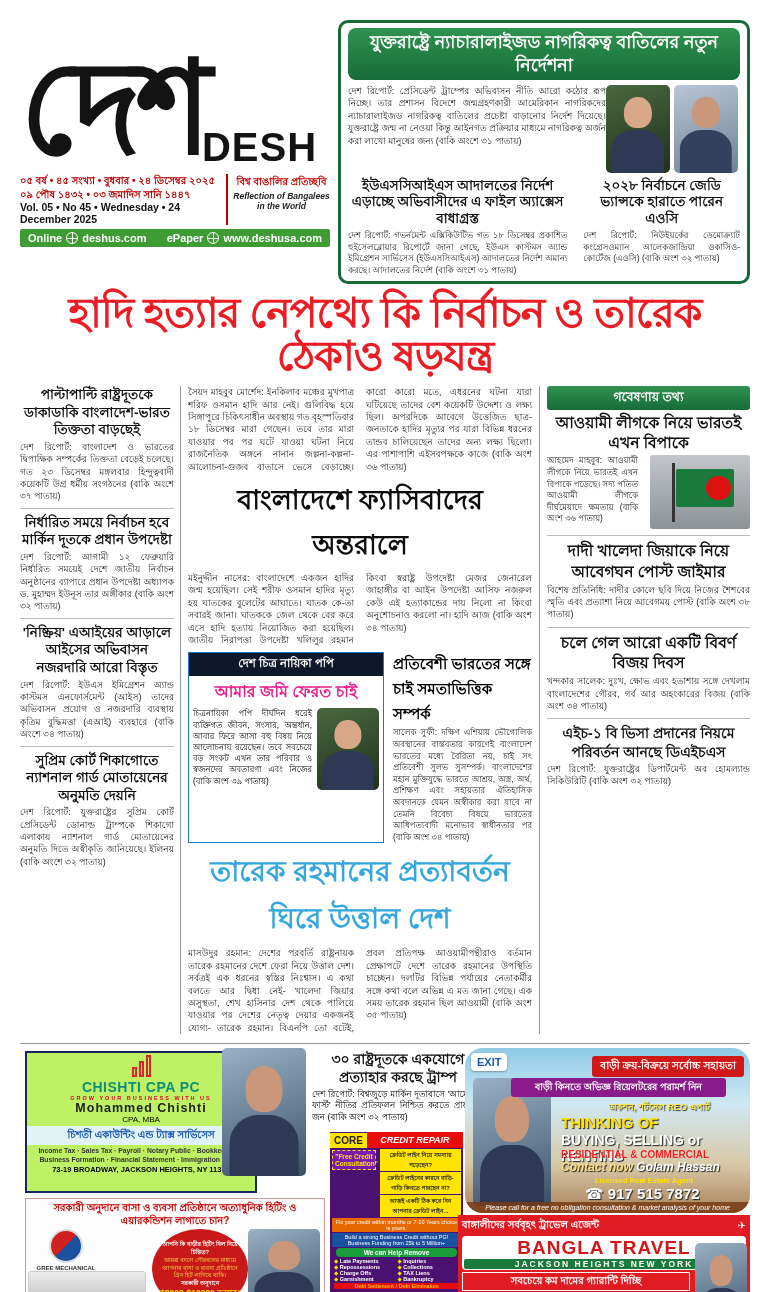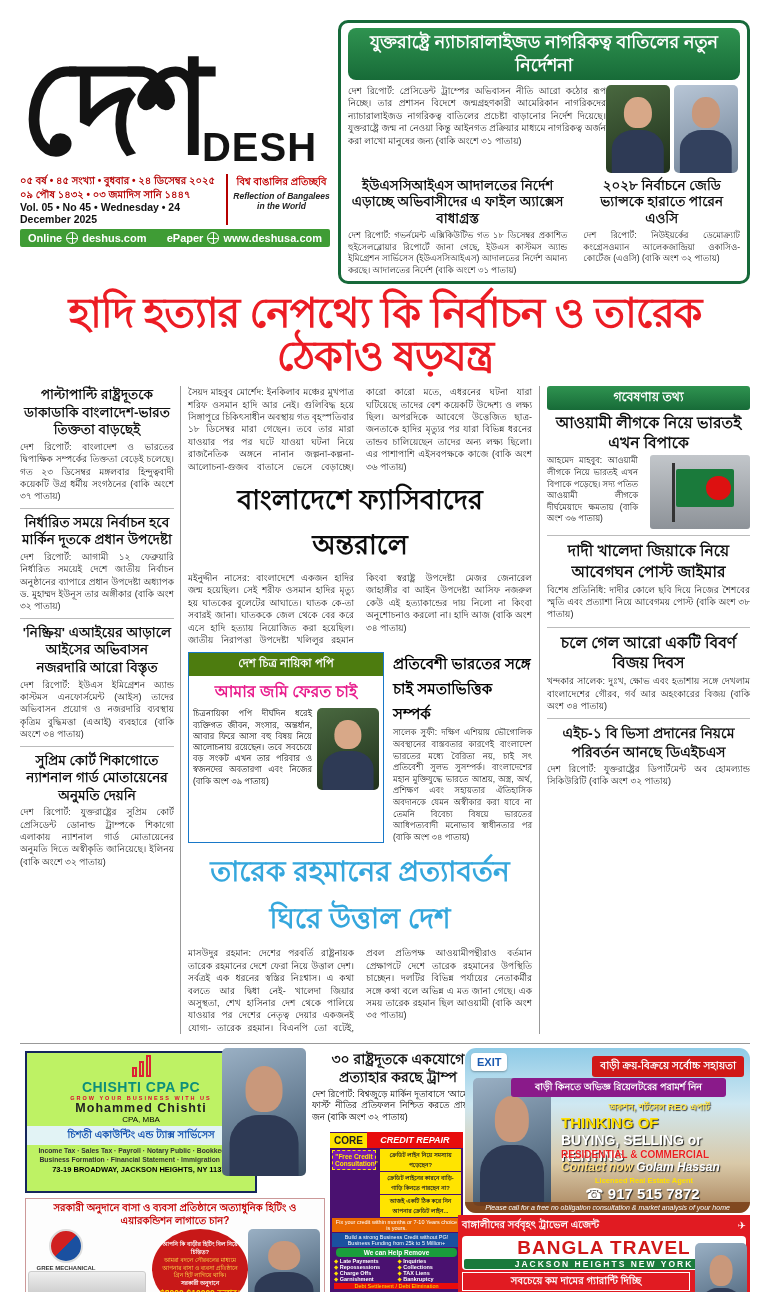--- a/index.html
+++ b/index.html
@@ -59,21 +59,21 @@
   .col-mid { flex:1; border-left:1px solid #999; border-right:1px solid #999; padding:0 7px; }
   .col-right { width:210px; flex:none; padding-left:7px; }
   .story h3 { font-size:13.5px; text-align:center; color:#111; line-height:1.3; margin-bottom:2px; }
   .story p, .body { font-size:9px; line-height:1.38; text-align:justify; color:#1a1a1a; }
   .story + .story { border-top:1px solid #bbb; margin-top:5px; padding-top:5px; }
   .two-col { column-count:2; column-gap:12px; }
   .h-fascism { font-size:27px; text-align:center; color:#0d0d0d; font-weight:900; margin:6px 0 3px; }
   .h-tareq { font-size:28px; text-align:center; color:#35a7dd; font-weight:900; margin:7px 0 3px; }
   .mid-row { display:flex; gap:9px; margin-top:6px; }
   .popi-box { width:196px; flex:none; border:1px solid #1878c8; }
-  .popi-tab { background:#4d7c0f; color:#fff; font-weight:bold; font-size:11.5px; text-align:center; padding:2px 4px; }
+  .popi-tab { background:#0f172a; color:#fff; font-weight:bold; font-size:11.5px; text-align:center; padding:2px 4px; }
   .popi-head { color:#e81c8c; font-weight:900; font-size:16px; text-align:center; margin:3px 0 2px; }
   .popi-flex { display:flex; gap:5px; padding:0 4px 4px; }
   .popi-flex p { font-size:8.3px; line-height:1.35; text-align:justify; }
   .india h3 { font-size:15px; }
   .research-tab { background:linear-gradient(#2f9350,#176b38); color:#fff; font-weight:bold; font-size:12.5px; text-align:center; padding:2px 6px; border-radius:3px; margin-bottom:3px; }
   .h-awami { font-size:20px; text-align:center; color:#0d0d0d; font-weight:900; line-height:1.2; margin-bottom:3px; }
   .col-right .sub { border-top:1px solid #bbb; margin-top:6px; padding-top:5px; }
   .col-right h3 { font-size:15.5px; text-align:center; color:#111; line-height:1.3; margin-bottom:2px; }
 
   
@@ -90,21 +90,21 @@
   .ch-addr { font-size:7.5px; font-weight:bold; }
   .ch-ph { color:#c40000; font-weight:900; font-size:12px;margin-top:24px; }
   .ch-logo { display:inline-flex; align-items:flex-end; gap:2px; height:22px; margin-top:2px; }
   .ch-logo i { display:block; width:5px; background:none; border:2px solid #d23; }
 
   #ad-amb-photo { left:202px; top:0; width:84px; height:128px; }
   #ad-amb-news { left:292px; top:2px; width:172px; height:82px; }
   #ad-amb-news h3 { font-size:14px; text-align:center; line-height:1.3; color:#111; }
   #ad-amb-news p { font-size:8.8px; text-align:justify; line-height:1.35; margin-top:2px; }
 
-  #ad-exit { left:445px; top:0; width:285px; height:165px; background:linear-gradient(180deg,#8ecae6 0%,#cfe8f2 34%,#d9c9a8 70%,#a9835b 100%); border-radius:11px; color:#fff; }
+  #ad-exit { left:445px; top:0; width:285px; height:165px; background:linear-gradient(180deg,#8ecae6 0%,#cfe8f2 34%,#d9c9a8 70%,#a9835b 100%); border-radius:18px; color:#fff; }
   .ex-logo { position:absolute; left:6px; top:5px; background:#fff; color:#1a5ab0; font-weight:900; font-size:11px; padding:3px 6px; border-radius:4px; box-shadow:0 1px 2px rgba(0,0,0,.3); }
   .ex-man { position:absolute; left:8px; top:30px; width:78px; height:128px; }
   .ex-r1 { position:absolute; right:6px; top:8px; background:#d01818; font-weight:bold; font-size:10.5px; padding:2px 8px; border-radius:3px; }
   .ex-r2 { position:absolute; right:24px; top:30px; background:#8a1a8a; font-weight:bold; font-size:9.5px; padding:2px 24px; border-radius:3px; }
   .ex-r3 { position:absolute; right:40px; top:52px; color:#ffe84d; font-weight:bold; font-size:9px; text-shadow:1px 1px 1px #333; }
   .ex-t1 { position:absolute; left:96px; top:66px; color:#ffe000; font-weight:900; font-size:15px; text-shadow:1px 1px 1px #222; }
   .ex-t2 { position:absolute; left:96px; top:84px; color:#fff; font-weight:900; font-size:14px; text-shadow:1px 1px 1px #222; }
   .ex-t3 { position:absolute; left:96px; top:101px; color:#e82020; font-weight:900; font-size:10px; text-shadow:0 0 1px #fff; }
   .ex-contact { position:absolute; left:96px; top:112px; font-style:italic; font-weight:bold; font-size:12px; color:#ffdf80; text-shadow:1px 1px 1px #222; }
   .ex-person { color:#fff; font-weight:900; }

